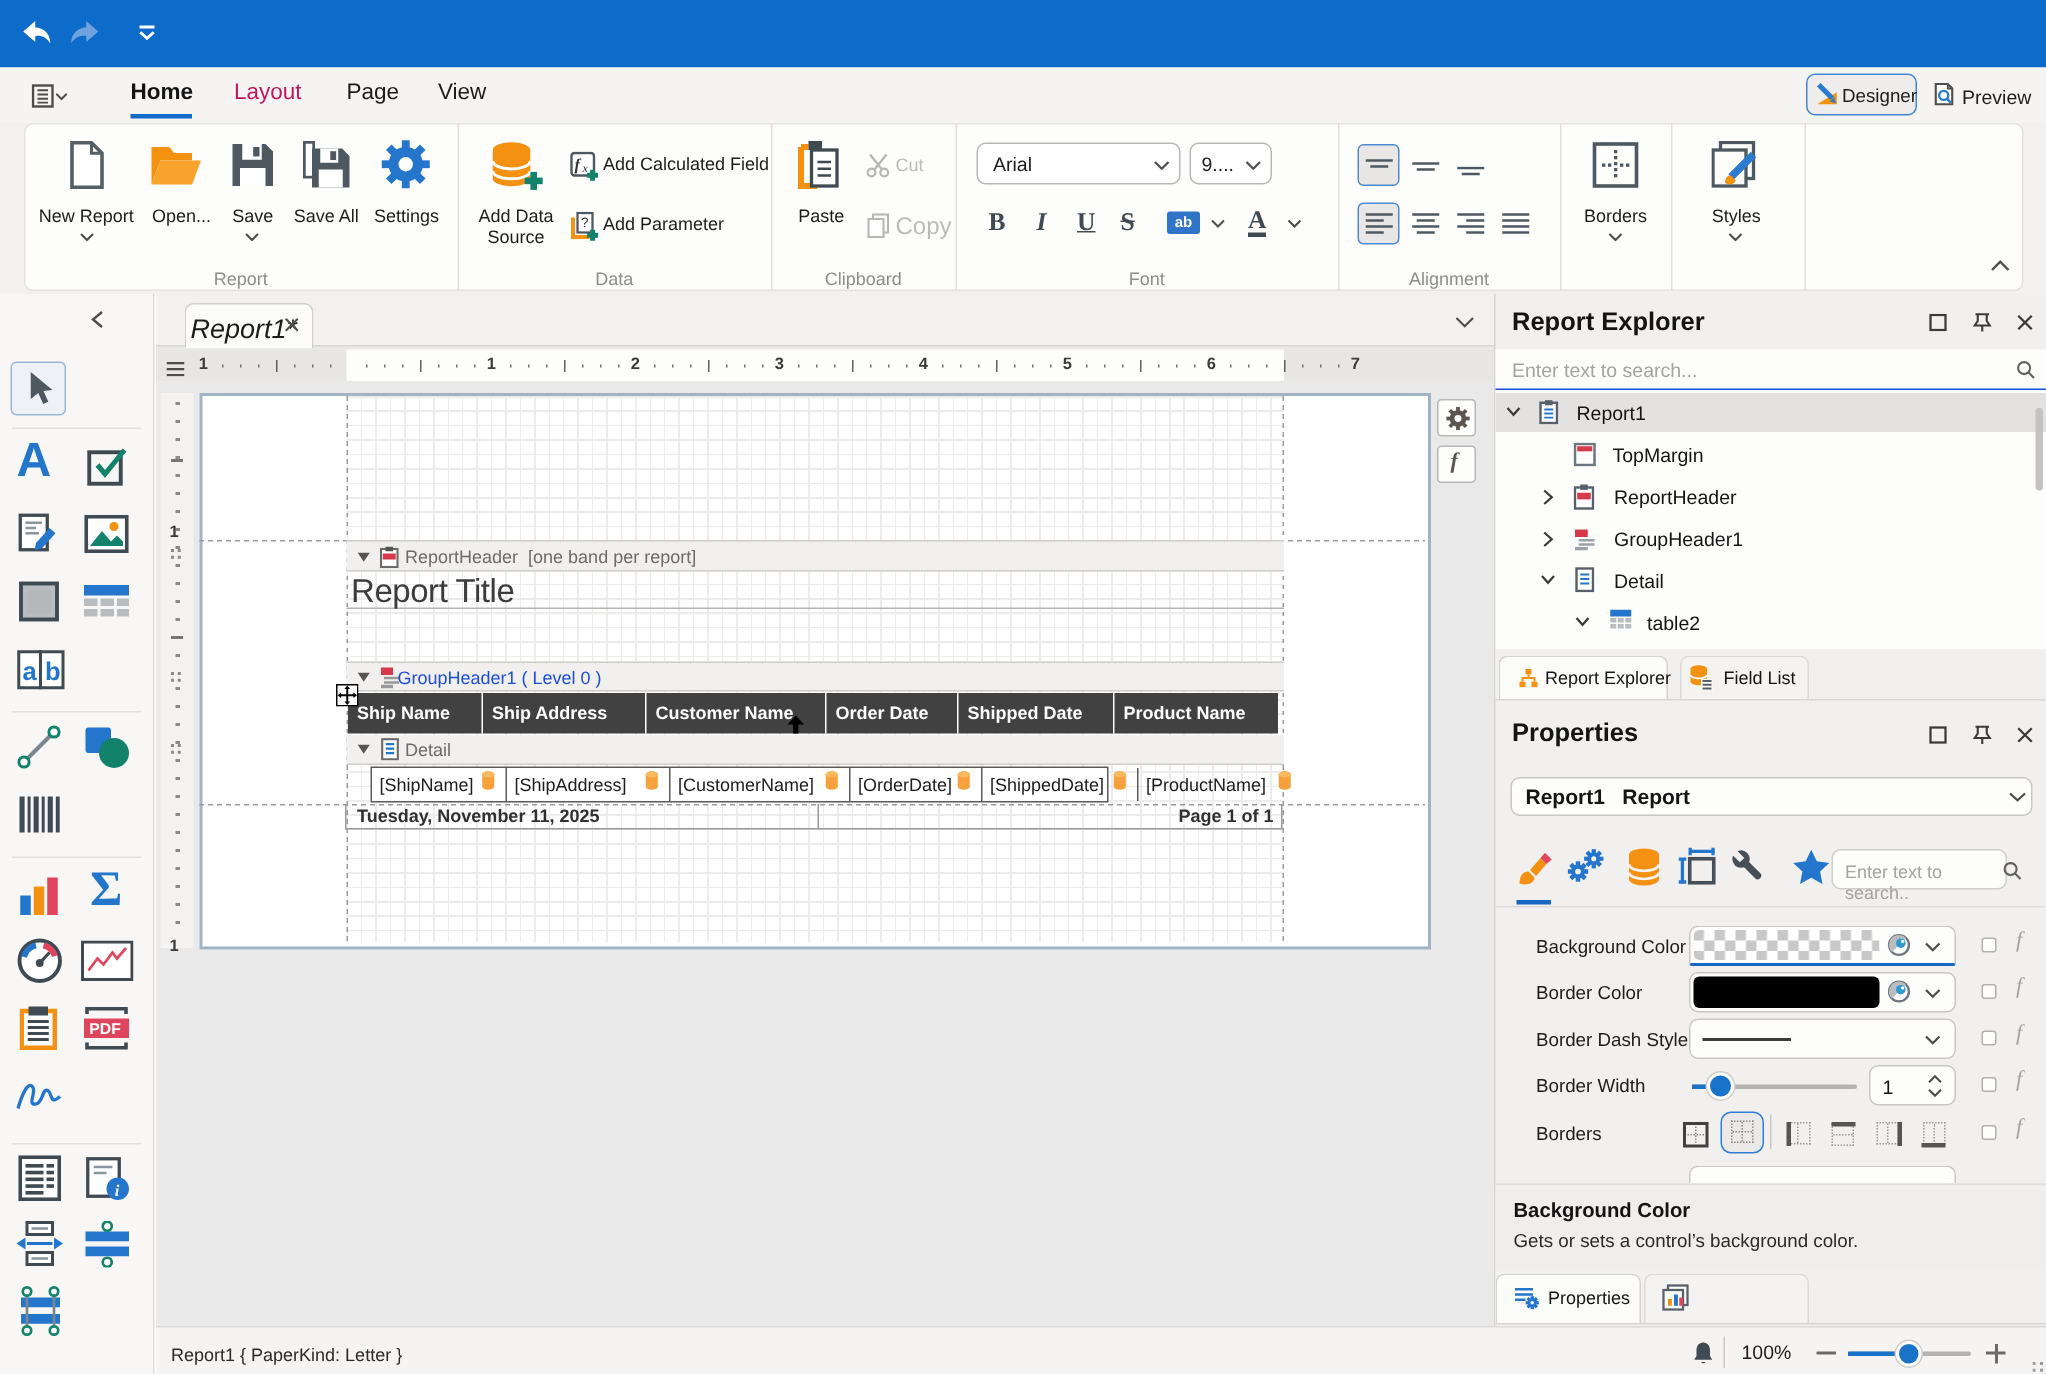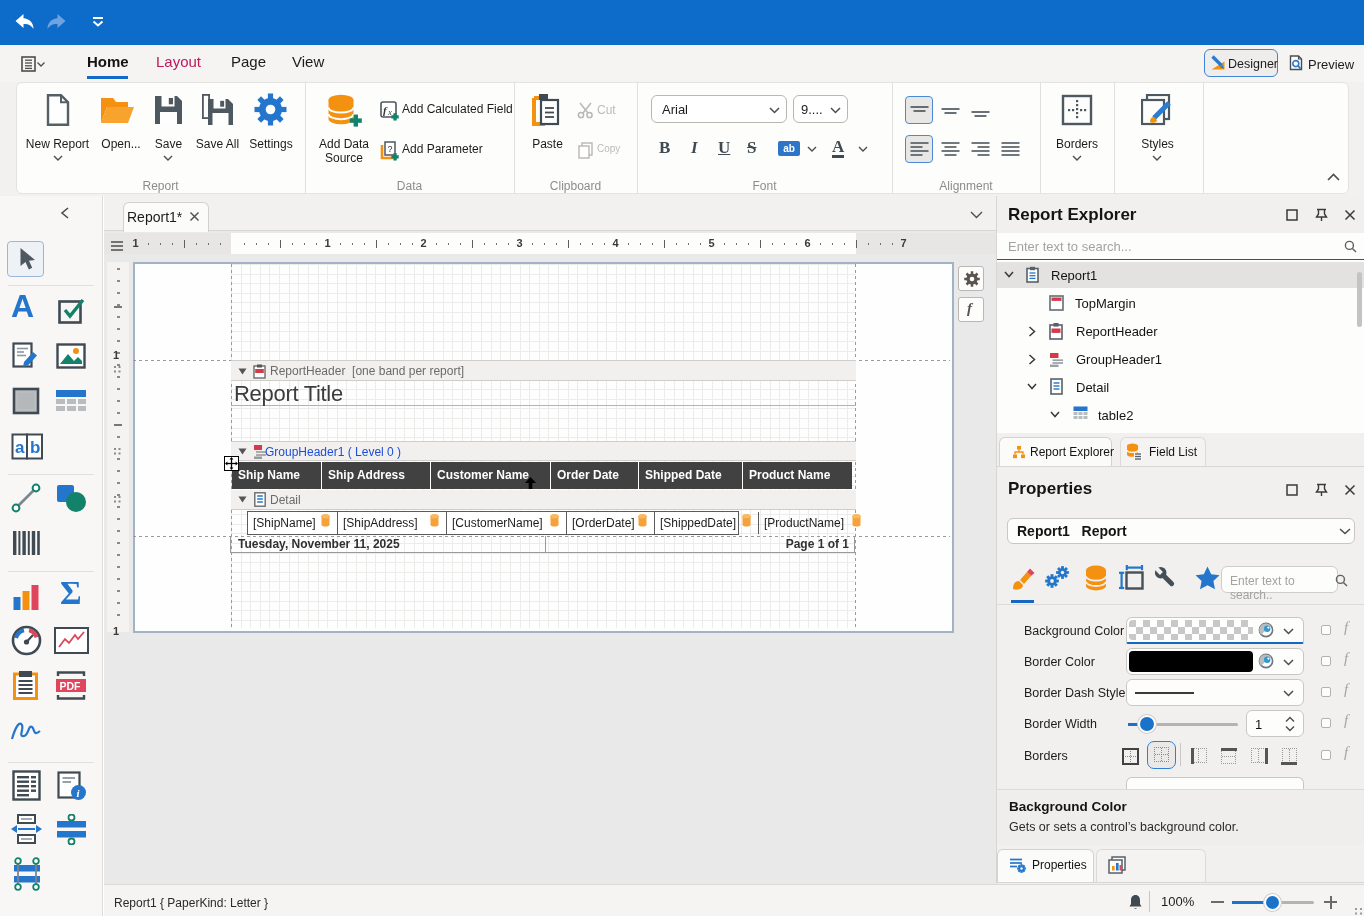--- a/index.html
+++ b/index.html
@@ -172,21 +172,21 @@
         <line x1="14" y1="1" x2="6" y2="11"></line>
         <circle cx="4" cy="13" r="2.6"></circle>
         <circle cx="12.5" cy="13" r="2.6"></circle>
       </g>
     </svg>
     <div class="ab" style="left:597px;top:21px;font-size:12px;color:#bdbbb9;">Cut</div>
     <svg class="ab" style="left:577px;top:60px;" width="17" height="17" viewBox="0 0 17 17">
       <rect x="5" y="1" width="10" height="12" fill="#fff" stroke="#b9b7b5" stroke-width="1.4"></rect>
       <rect x="2" y="4" width="10" height="12" fill="#fff" stroke="#b9b7b5" stroke-width="1.4"></rect>
     </svg>
-    <div class="ab" style="left:597px;top:61px;font-size:10px;color:#bdbbb9;">Copy</div>
+    <div class="ab" style="left:597px;top:61px;font-size:16px;color:#bdbbb9;">Copy</div>
   </div>
 
   <div id="g-font">
     <div class="ab" style="left:651px;top:13px;width:136px;height:28px;background:#fff;border:1px solid #b9b7b5;border-radius:6px;">
       <div class="ab" style="left:10px;top:6px;font-size:13px;color:#1c1c1c;">Arial</div>
       <svg class="ab" style="left:117px;top:11px;" width="11" height="7" viewBox="0 0 11 7">
           <path d="M1 1 L5.5 5.5 L10 1" fill="none" stroke="#4d4d4d" stroke-width="1.5"></path>
         </svg>
     </div>
     <div class="ab" style="left:793px;top:13px;width:55px;height:28px;background:#fff;border:1px solid #b9b7b5;border-radius:6px;">
@@ -441,21 +441,21 @@
       <circle cx="8" cy="30" r="2.8"></circle>
         <circle cx="26" cy="30" r="2.8"></circle>
     </g>
   </svg>
 </div>
 
 <div class="ab" id="canvas" style="left:104px;top:196px;width:892px;height:688px;background:#e9e9ea;">
 
   <div class="ab" style="left:0;top:0;width:892px;height:35px;background:#f2f1ef;border-bottom:1px solid #d8d6d4;"></div>
   <div class="ab" style="left:19px;top:6px;width:86px;height:30px;background:#fbfbfa;border:1px solid #d2d0ce;border-bottom:none;border-radius:6px 6px 0 0;"></div>
-  <div class="ab" style="left:23px;top:13px;font-size:14px;color:#1c1c1c;">Report1*</div>
+  <div class="ab" style="left:23px;top:13px;font-size:18px;color:#1c1c1c;font-style:italic;">Report1*</div>
   <svg class="ab" style="left:85px;top:15px;" width="11" height="11" viewBox="0 0 11 11">
     <path d="M1.5 1.5 L9.5 9.5 M9.5 1.5 L1.5 9.5" stroke="#4d4d4d" stroke-width="1.4"></path>
   </svg>
   <svg class="ab" style="left:866px;top:15px;" width="13" height="8" viewBox="0 0 13 8">
       <path d="M1 1 L6.5 6.5 L12 1" fill="none" stroke="#4d4d4d" stroke-width="1.4"></path>
     </svg>
 
   <div class="ab" style="left:0;top:37px;width:892px;height:21px;background:#e7e6e4;"></div>
   <div class="ab" style="left:127px;top:37px;width:625px;height:21px;background:#fdfdfc;"></div>
   <svg class="ab" style="left:7px;top:45px;" width="12" height="10" viewBox="0 0 12 10">

